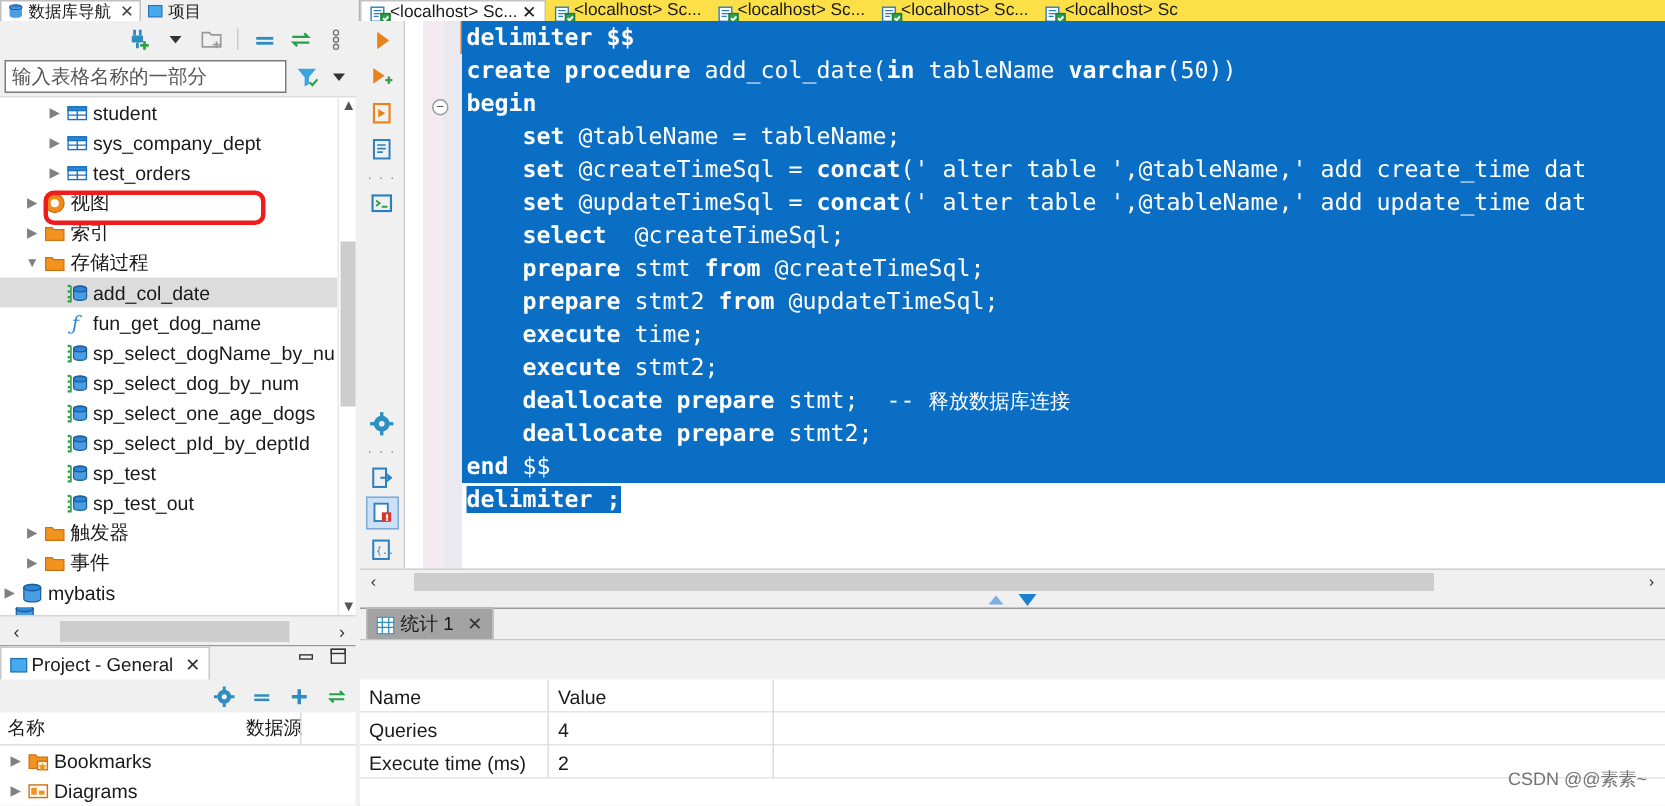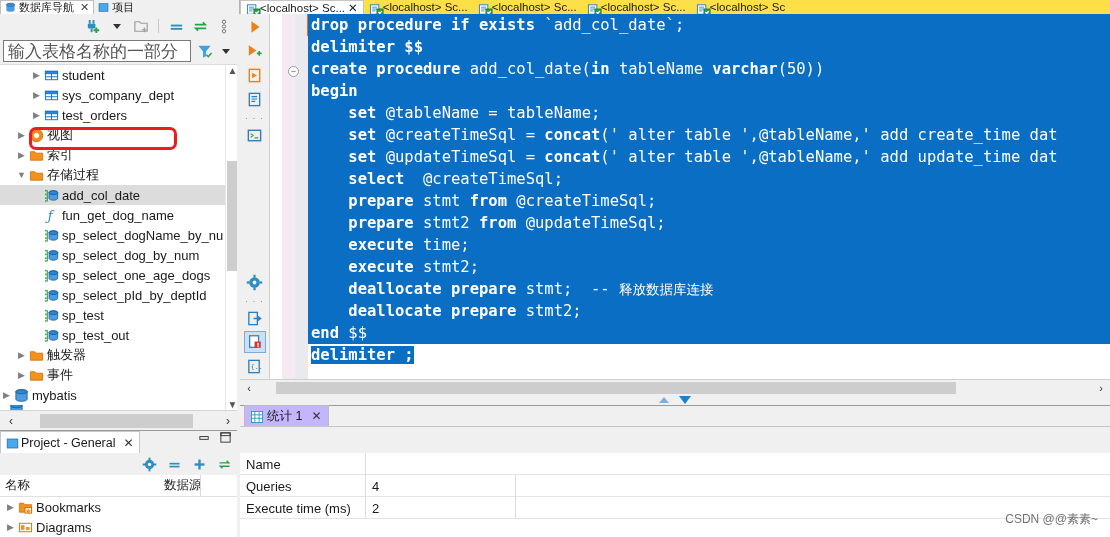--- a/index.html
+++ b/index.html
@@ -30,21 +30,21 @@
 
   .db-toolbar { height:24px; display:flex; align-items:center; justify-content:flex-end;
                 gap:6px; padding-right:6px; background:#f0f0f0; }
   .tb-ico { width:18px; height:18px; display:flex; align-items:center; justify-content:center;
             cursor:default; }
   .tb-sep { width:1px; height:14px; background:#c8c8c8; margin:0 2px; }
 
   .filter-row { height:26px; display:flex; align-items:center; padding:0 4px 0 3px;
                 background:#f0f0f0; gap:4px; }
   .filter-input { flex:1; height:22px; border:1px solid #7a7a7a; background:#ffffff;
-                  display:flex; align-items:center; padding:0 4px; font-size:17px;
+                  display:flex; align-items:center; padding:0 4px; font-size:13px;
                   color:#555; }
   .caret-dn { width:0;height:0;border-left:4px solid transparent;border-right:4px solid transparent;
               border-top:5px solid #333; }
 
   .tree-wrap { flex:1; background:#ffffff; position:relative; overflow:hidden;
                border-top:1px solid #dcdcdc; }
   .tree { position:absolute; left:0; top:0; right:14px; bottom:0; overflow:hidden; }
   .trow { height:20px; display:flex; align-items:center; white-space:nowrap;
           font-size:13px; position:relative; }
   .trow.sel { background:#dcdcdc; }
@@ -141,21 +141,21 @@
             border-bottom:6px solid #7ab0e0; }
   .tri-dn { width:0;height:0;border-left:6px solid transparent;border-right:6px solid transparent;
             border-top:8px solid #1d7fd0; }
 
   
   .res-zone { flex:1; display:flex; flex-direction:column; background:#f0f0f0;
               border-top:1px solid #9a9a9a; position:relative; }
   .res-tabstrip { height:21px; display:flex; align-items:flex-end; padding-left:4px;
                   border-bottom:1px solid #c6c6c6; }
   .res-tab { display:flex; align-items:center; gap:5px; height:21px; padding:0 6px;
-             background:#c4b5fd; border:1px solid #bbbbbb; border-bottom:none;
+             background:#a3a3a3; border:1px solid #bbbbbb; border-bottom:none;
              font-size:12.5px; }
   .res-tab .x { margin-left:4px; font-size:12px; color:#333; }
   .res-toolbar { height:26px; background:#f0f0f0; }
   .res-grid { flex:1; background:#ffffff; position:relative; overflow:hidden; }
   .rrow { height:22px; display:flex; align-items:flex-start; font-size:13px;
           border-bottom:1px solid #e4e4e4; }
   .rc1 { width:126px; padding-left:6px; border-right:1px solid #dcdcdc; height:22px;
          display:flex; align-items:center; }
   .rc2 { width:150px; padding-left:6px; border-right:1px solid #dcdcdc; height:22px;
          display:flex; align-items:center; }
@@ -724,21 +724,20 @@
       <div class="gutter">
         <span class="g-strip1"></span>
         <span class="g-strip2"></span>
         <span class="g-strip3">
           <span class="foldmark">−</span>
         </span>
         <span class="curbar"></span>
       </div>
 
       <div class="code" id="codeHost">
-          <div class="cline sel"><span class="kw">drop procedure if exists </span><span class="pl">`add_col_date`;</span></div>
           <div class="cline sel"><span class="kw">delimiter $$</span></div>
           <div class="cline sel"><span class="kw">create procedure </span><span class="pl">add_col_date(</span><span class="kw">in</span><span class="pl"> tableName </span><span class="kw">varchar</span><span class="pl">(50))</span></div>
           <div class="cline sel"><span class="kw">begin</span></div>
           <div class="cline sel"><span class="kw">    set</span><span class="pl"> @tableName = tableName;</span></div>
           <div class="cline sel"><span class="kw">    set</span><span class="pl"> @createTimeSql = </span><span class="kw">concat</span><span class="pl">(' alter table ',@tableName,' add create_time dat</span></div>
           <div class="cline sel"><span class="kw">    set</span><span class="pl"> @updateTimeSql = </span><span class="kw">concat</span><span class="pl">(' alter table ',@tableName,' add update_time dat</span></div>
           <div class="cline sel"><span class="kw">    select</span><span class="pl">  @createTimeSql;</span></div>
           <div class="cline sel"><span class="kw">    prepare</span><span class="pl"> stmt </span><span class="kw">from</span><span class="pl"> @createTimeSql;</span></div>
           <div class="cline sel"><span class="kw">    prepare</span><span class="pl"> stmt2 </span><span class="kw">from</span><span class="pl"> @updateTimeSql;</span></div>
           <div class="cline sel"><span class="kw">    execute</span><span class="pl"> time;</span></div>
@@ -773,20 +772,21 @@
               </svg>
           </span>
           <span>统计 1</span>
           <span class="x">✕</span>
         </div>
       </div>
       <div class="res-toolbar"></div>
       <div class="res-grid" id="resHost">
           <div class="rrow">
             <div class="rc1">Name</div>
+            <div class="rc2">Value</div>
             <div class="rc3"></div>
           </div>
           <div class="rrow">
             <div class="rc1">Queries</div>
             <div class="rc2">4</div>
             <div class="rc3"></div>
           </div>
           <div class="rrow">
             <div class="rc1">Execute time (ms)</div>
             <div class="rc2">2</div>

